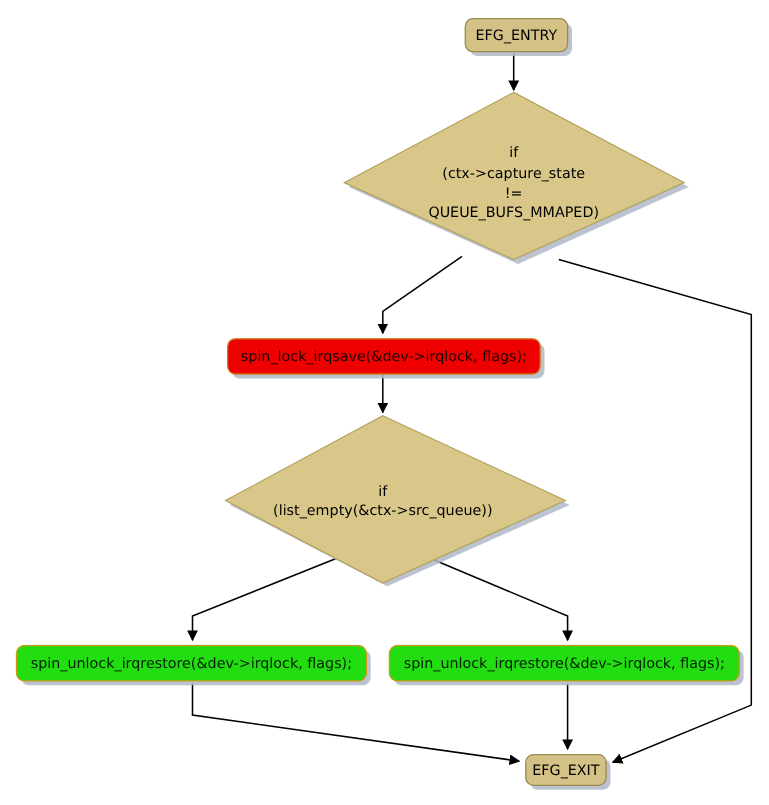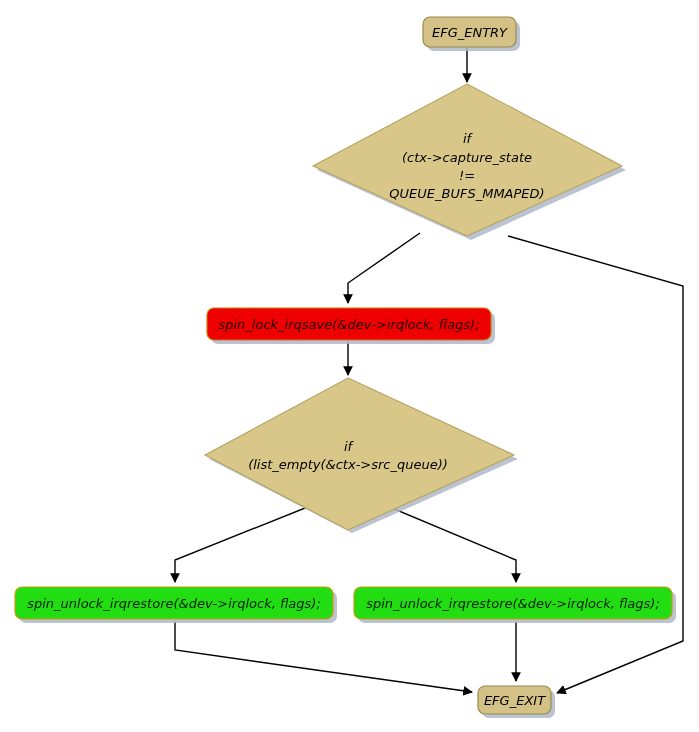--- a/index.html
+++ b/index.html
@@ -10,21 +10,20 @@
   body {
     width: 699px;
     height: 732px;
     font-family: "DejaVu Sans", sans-serif;
     overflow: hidden;
   }
   #flowchart-root {
     position: relative;
     width: 609px;
     height: 732px;
-    font-style: italic;
   }
   svg#flow-svg {
     display: block;
     width: 699px;
     height: 732px;
   }
   .node-label {
     font-family: "DejaVu Sans", sans-serif;
     font-size: 13px;
     fill: #000000;

